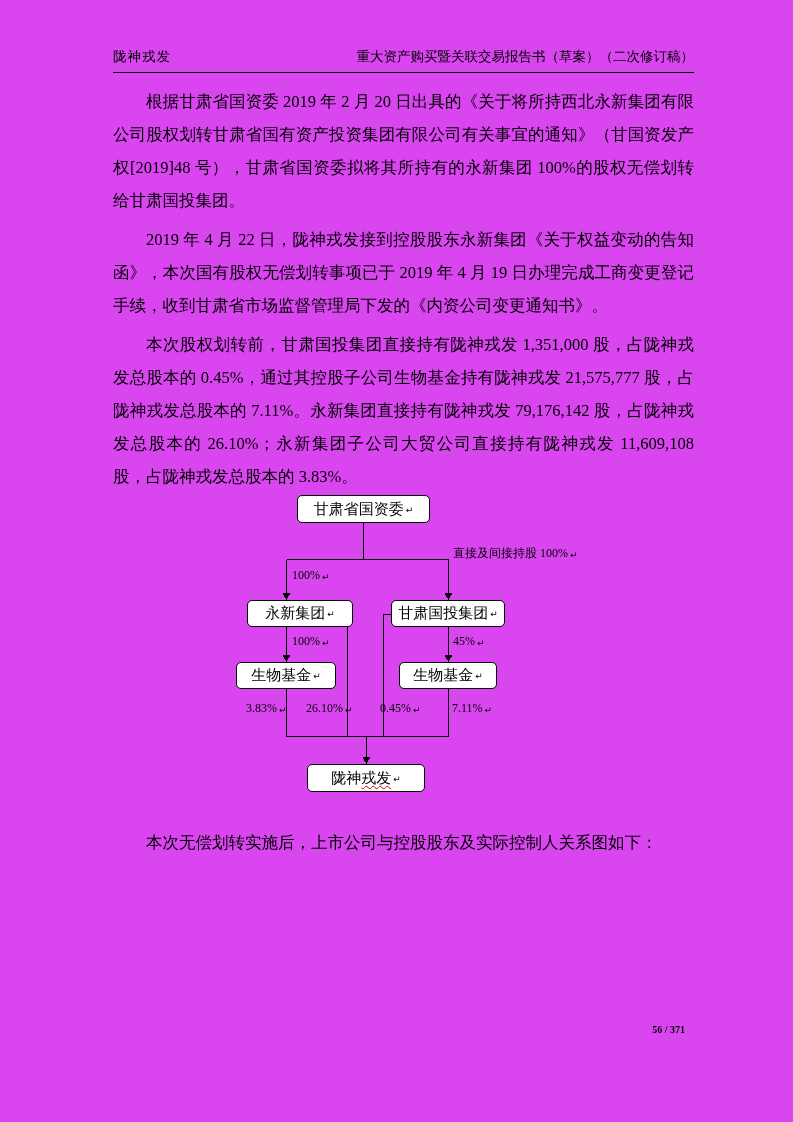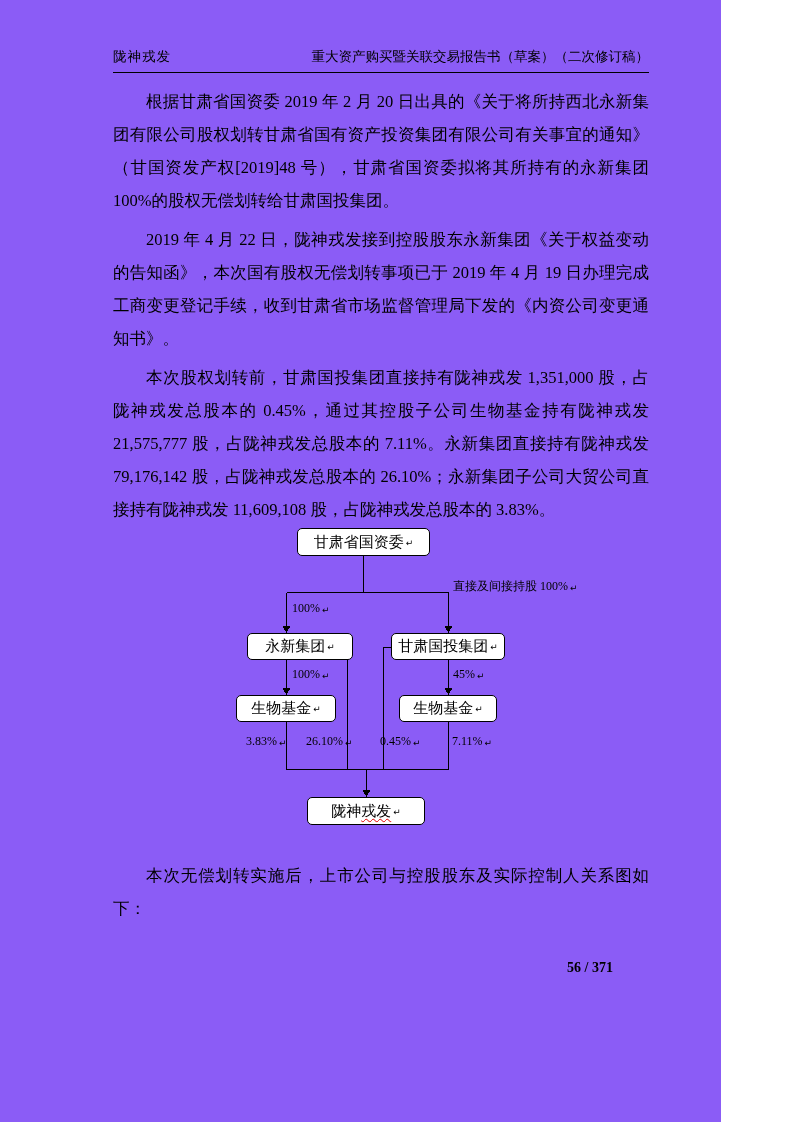--- a/index.html
+++ b/index.html
@@ -1,21 +1,21 @@
 <!DOCTYPE html>
 <html><head>
 <meta charset="utf-8">
 <style>
   html,body{margin:0;padding:0;background:#fff;}
   .page{
     position:relative;
-    width:721px;height:1122px;
+    width:793px;height:1122px;
     box-sizing:border-box;
-    padding:48px 72px 0 113px;
-    background:#8b5cf6;
+    padding:48px 99px 0 113px;
+    background:#d946ef;
     font-family:"Liberation Serif","DejaVu Serif",serif;
     color:#000;
     overflow:hidden;
   }
   .header{
     display:flex;justify-content:space-between;align-items:baseline;
     font-size:13.5px;line-height:18px;
     border-bottom:1px solid #000;
     padding-bottom:6px;
   }
@@ -55,22 +55,22 @@
   .squiggle{
     text-decoration:underline;
     text-decoration-style:wavy;
     text-decoration-color:#e00000;
     text-decoration-thickness:1px;
     text-underline-offset:2px;
   }
   .closing{margin-top:22px;}
   .pageno{
     position:absolute;
-    right:108px;top:960px;
-    font-size:14px;font-weight:bold;
+    right:108px;top:1024px;
+    font-size:10px;font-weight:bold;
   }
 </style>
 </head>
 <body>
 
 <div class="page">
 
   <div class="header">
     <span class="h-left">陇神戎发</span>
     <span class="h-right">重大资产购买暨关联交易报告书（草案）（二次修订稿）</span>

